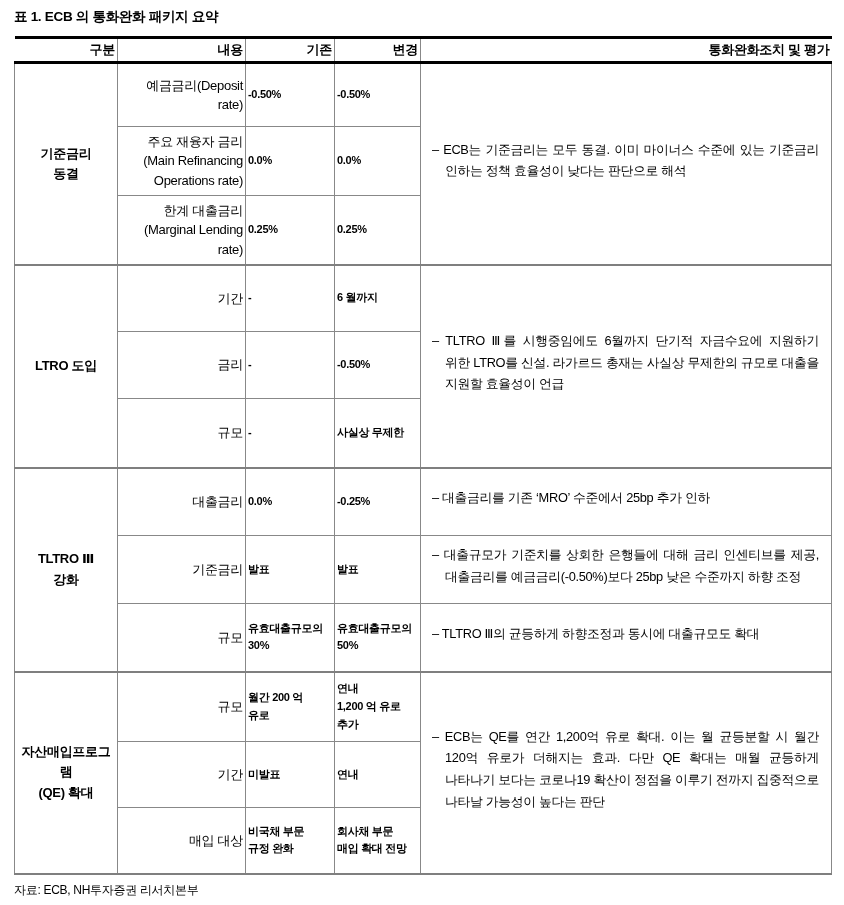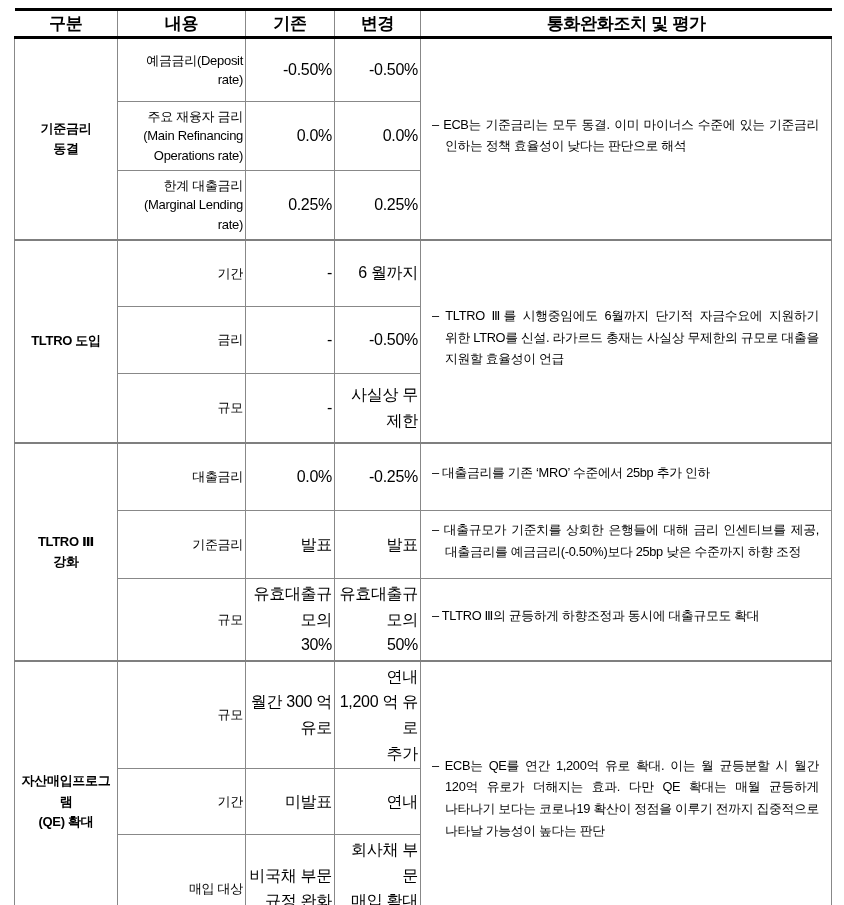--- a/index.html
+++ b/index.html
@@ -19,62 +19,63 @@
   col.c-cat  { width:103px; }
   col.c-item { width:128px; }
   col.c-old  { width:89px;  }
   col.c-new  { width:86px;  }
   col.c-note { width:411px; }
 
   th {
     border-top:3px solid #000;
     border-bottom:3px solid #000;
     border-left:1px solid #888; border-right:1px solid #888;
-    font-size:17px; font-weight:bold;
-    height:20px; padding:1px 2px; text-align:center;
+    font-size:13px; font-weight:bold;
+    height:20px; padding:1px 2px; text-align:right;
     letter-spacing:-0.3px;
   }
   th:first-child { border-left:none; }
   th:last-child  { border-right:none; }
 
   td {
     border:1px solid #888;
     font-size:13px; letter-spacing:-0.3px;
   }
   td.cat {
     font-weight:bold; text-align:center; vertical-align:middle;
     white-space:pre-line; line-height:1.55; padding:2px;
   }
   td.item {
     font-weight:normal; text-align:right; vertical-align:middle;
     white-space:pre-line; line-height:1.5; padding:3px 2px;
   }
   td.val {
-    font-weight:normal; text-align:right; vertical-align:middle;
-    white-space:pre-line; font-size:16px; line-height:1.6; padding:2px;
+    font-weight:bold; text-align:left; vertical-align:middle;
+    white-space:pre-line; font-size:11px; line-height:1.6; padding:2px;
   }
   td.note {
     font-size:12.8px; font-weight:normal;
     text-align:justify; vertical-align:middle;
     line-height:1.7; word-break:keep-all;
     padding:8px 12px 15px 24px; text-indent:-13px;
   }
   
   tr.sect-end > td, td.sect { border-bottom:2px solid #7f7f7f; }
 
   .rH1 { height:64px; } .rH2 { height:69px; } .rH3 { height:67px; }
   .rH4 { height:68px; } .rH5 { height:66px; } .rH6 { height:70px; }
 
   .source { font-size:12px; margin-top:7px; letter-spacing:-0.3px; }
 </style>
 </head>
 <body>
 
 <div class="page">
 
+  <div class="title">표 1. ECB 의 통화완화 패키지 요약</div>
 
   <table class="ecb">
     <colgroup>
       <col class="c-cat">
         <col class="c-item">
         <col class="c-old">
         <col class="c-new">
         <col class="c-note">
     </colgroup>
     <thead>
@@ -105,21 +106,21 @@
       </tr>
       <tr class="rH2 sect-end">
         <td class="item">한계 대출금리
 (Marginal Lending
 rate)</td>
         <td class="val">0.25%</td>
         <td class="val">0.25%</td>
       </tr>
 
       <tr class="rH3">
-        <td class="cat sect" rowspan="3">TLTRO 도입</td>
+        <td class="cat sect" rowspan="3">LTRO 도입</td>
         <td class="item">기간</td>
         <td class="val">-</td>
         <td class="val">6 월까지</td>
         <td class="note sect" rowspan="3">– TLTRO Ⅲ를 시행중임에도 6월까지 단기적 자금수요에 지원하기 위한 LTRO를 신설. 라가르드 총재는 사실상 무제한의 규모로 대출을 지원할 효율성이 언급</td>
       </tr>
       <tr class="rH3">
         <td class="item">금리</td>
         <td class="val">-</td>
         <td class="val">-0.50%</td>
       </tr>
@@ -149,21 +150,21 @@
 30%</td>
         <td class="val">유효대출규모의
 50%</td>
         <td class="note">– TLTRO Ⅲ의 균등하게 하향조정과 동시에 대출규모도 확대</td>
       </tr>
 
       <tr class="rH6">
         <td class="cat sect" rowspan="3">자산매입프로그램
 (QE) 확대</td>
         <td class="item">규모</td>
-        <td class="val">월간 300 억
+        <td class="val">월간 200 억
 유로</td>
         <td class="val">연내
 1,200 억 유로
 추가</td>
         <td class="note sect" rowspan="3">– ECB는 QE를 연간 1,200억 유로 확대. 이는 월 균등분할 시 월간 120억 유로가 더해지는 효과. 다만 QE 확대는 매월 균등하게 나타나기 보다는 코로나19 확산이 정점을 이루기 전까지 집중적으로 나타날 가능성이 높다는 판단</td>
       </tr>
       <tr class="rH5">
         <td class="item">기간</td>
         <td class="val">미발표</td>
         <td class="val">연내</td>
@@ -172,14 +173,15 @@
         <td class="item">매입 대상</td>
         <td class="val">비국채 부문
 규정 완화</td>
         <td class="val">회사채 부문
 매입 확대 전망</td>
       </tr>
 
     </tbody>
   </table>
 
+  <div class="source">자료: ECB, NH투자증권 리서치본부</div>
 
 </div>
 
 </body></html>

